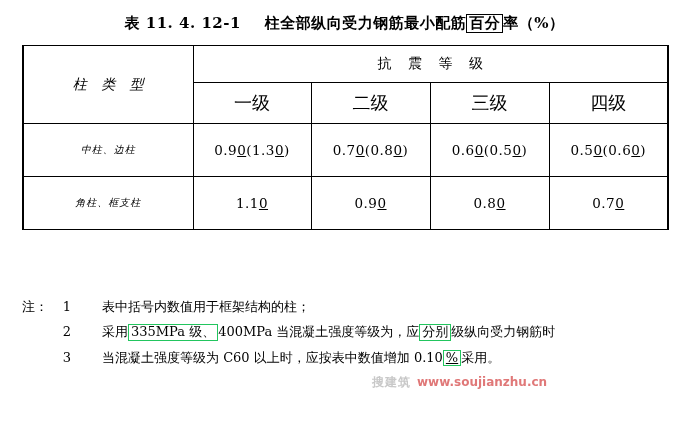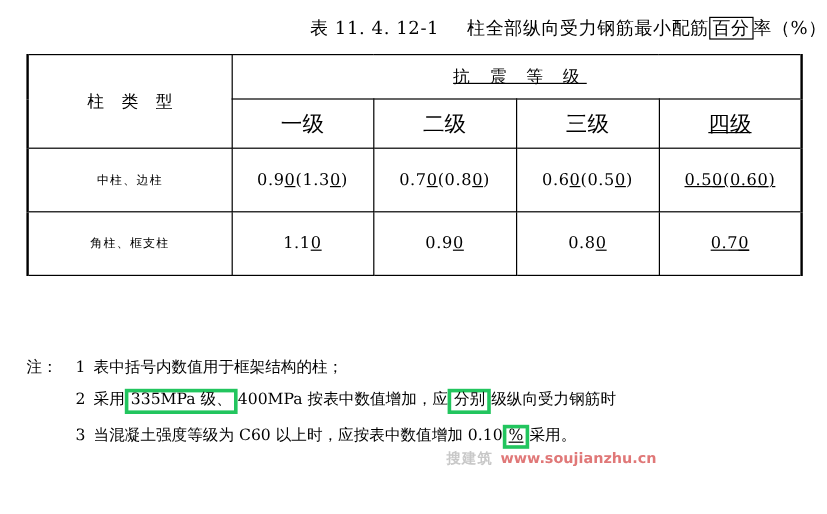--- a/index.html
+++ b/index.html
@@ -22,23 +22,23 @@
     height: 428px;
     box-sizing: border-box;
   }
 
   
   .title-row {
     position: absolute;
     left: 0;
     top: 14px;
     width: 689px;
-    text-align: right;
+    text-align: center;
     font-size: 15px;
-    font-weight: normal;
+    font-weight: bold;
     letter-spacing: 0.5px;
     white-space: nowrap;
   }
   .title-row .seg { display: inline; }
   .title-row .boxed {
     display: inline-block;
     border: 1px solid #000;
     padding: 0 2px;
     line-height: 1.15;
   }
@@ -53,22 +53,22 @@
     table-layout: fixed;
     font-size: 13px;
   }
   .tbl td {
     border: 1px solid #000;
     text-align: center;
     vertical-align: middle;
     padding: 0;
     font-family: "DejaVu Serif", serif;
   }
-  .tbl .outer-l { border-left-width: 2px; }
-  .tbl .outer-r { border-right-width: 2px; text-decoration: underline; }
+  .tbl .outer-l { border-left-width: 2px; font-style: italic; }
+  .tbl .outer-r { border-right-width: 2px; }
 
   .h-type {
     height: 76px;
     font-size: 14px;
     letter-spacing: 5px;
     text-indent: 5px;
   }
   .h-group {
     height: 36px;
     font-size: 14px;
@@ -109,26 +109,26 @@
     width: 34px;
     flex: 0 0 34px;
     text-align: left;
     white-space: nowrap;
   }
   .note-num {
     width: 22px;
     flex: 0 0 22px;
     text-align: center;
   }
-  .note-body { flex: 1 1 auto; }
+  .note-body { flex: 1 1 auto; margin-left: 24px; }
   .note-line { white-space: nowrap; }
   .note-line + .note-line { margin-top: 9px; }
   .boxed-s {
     display: inline-block;
-    border: 3px solid #22c55e;
+    border: 1px solid #22c55e;
     padding: 0 2px;
     line-height: 1.1;
   }
   .ul-s { text-decoration: underline; }
 
   
   .watermark {
     position: absolute;
     left: 372px;
     top: 374px;
@@ -204,21 +204,21 @@
       <div class="note-num">1</div>
       <div class="note-body">
           <div class="note-line"><span>表中括号内数值用于框架结构的柱；</span></div>
         </div>
     </div>
 
     <div class="note">
       <div class="note-lbl"></div>
       <div class="note-num">2</div>
       <div class="note-body">
-          <div class="note-line"><span>采用</span><span class="boxed-s">335MPa 级、</span><span>400MPa 按表中数值增加，应</span><span class="boxed-s">分别</span><span>级纵向受力钢筋时</span></div>
+          <div class="note-line"><span>采用</span><span class="boxed-s">335MPa 级、</span><span>400MPa 当混凝土强度等级为，应</span><span class="boxed-s">分别</span><span>级纵向受力钢筋时</span></div>
         </div>
     </div>
 
     <div class="note">
       <div class="note-lbl"></div>
       <div class="note-num">3</div>
       <div class="note-body">
           <div class="note-line"><span>当混凝土强度等级为 C60 以上时，应按表中数值增加 0.10</span><span class="boxed-s ul-s">%</span><span>采用。</span></div>
         </div>
     </div>

